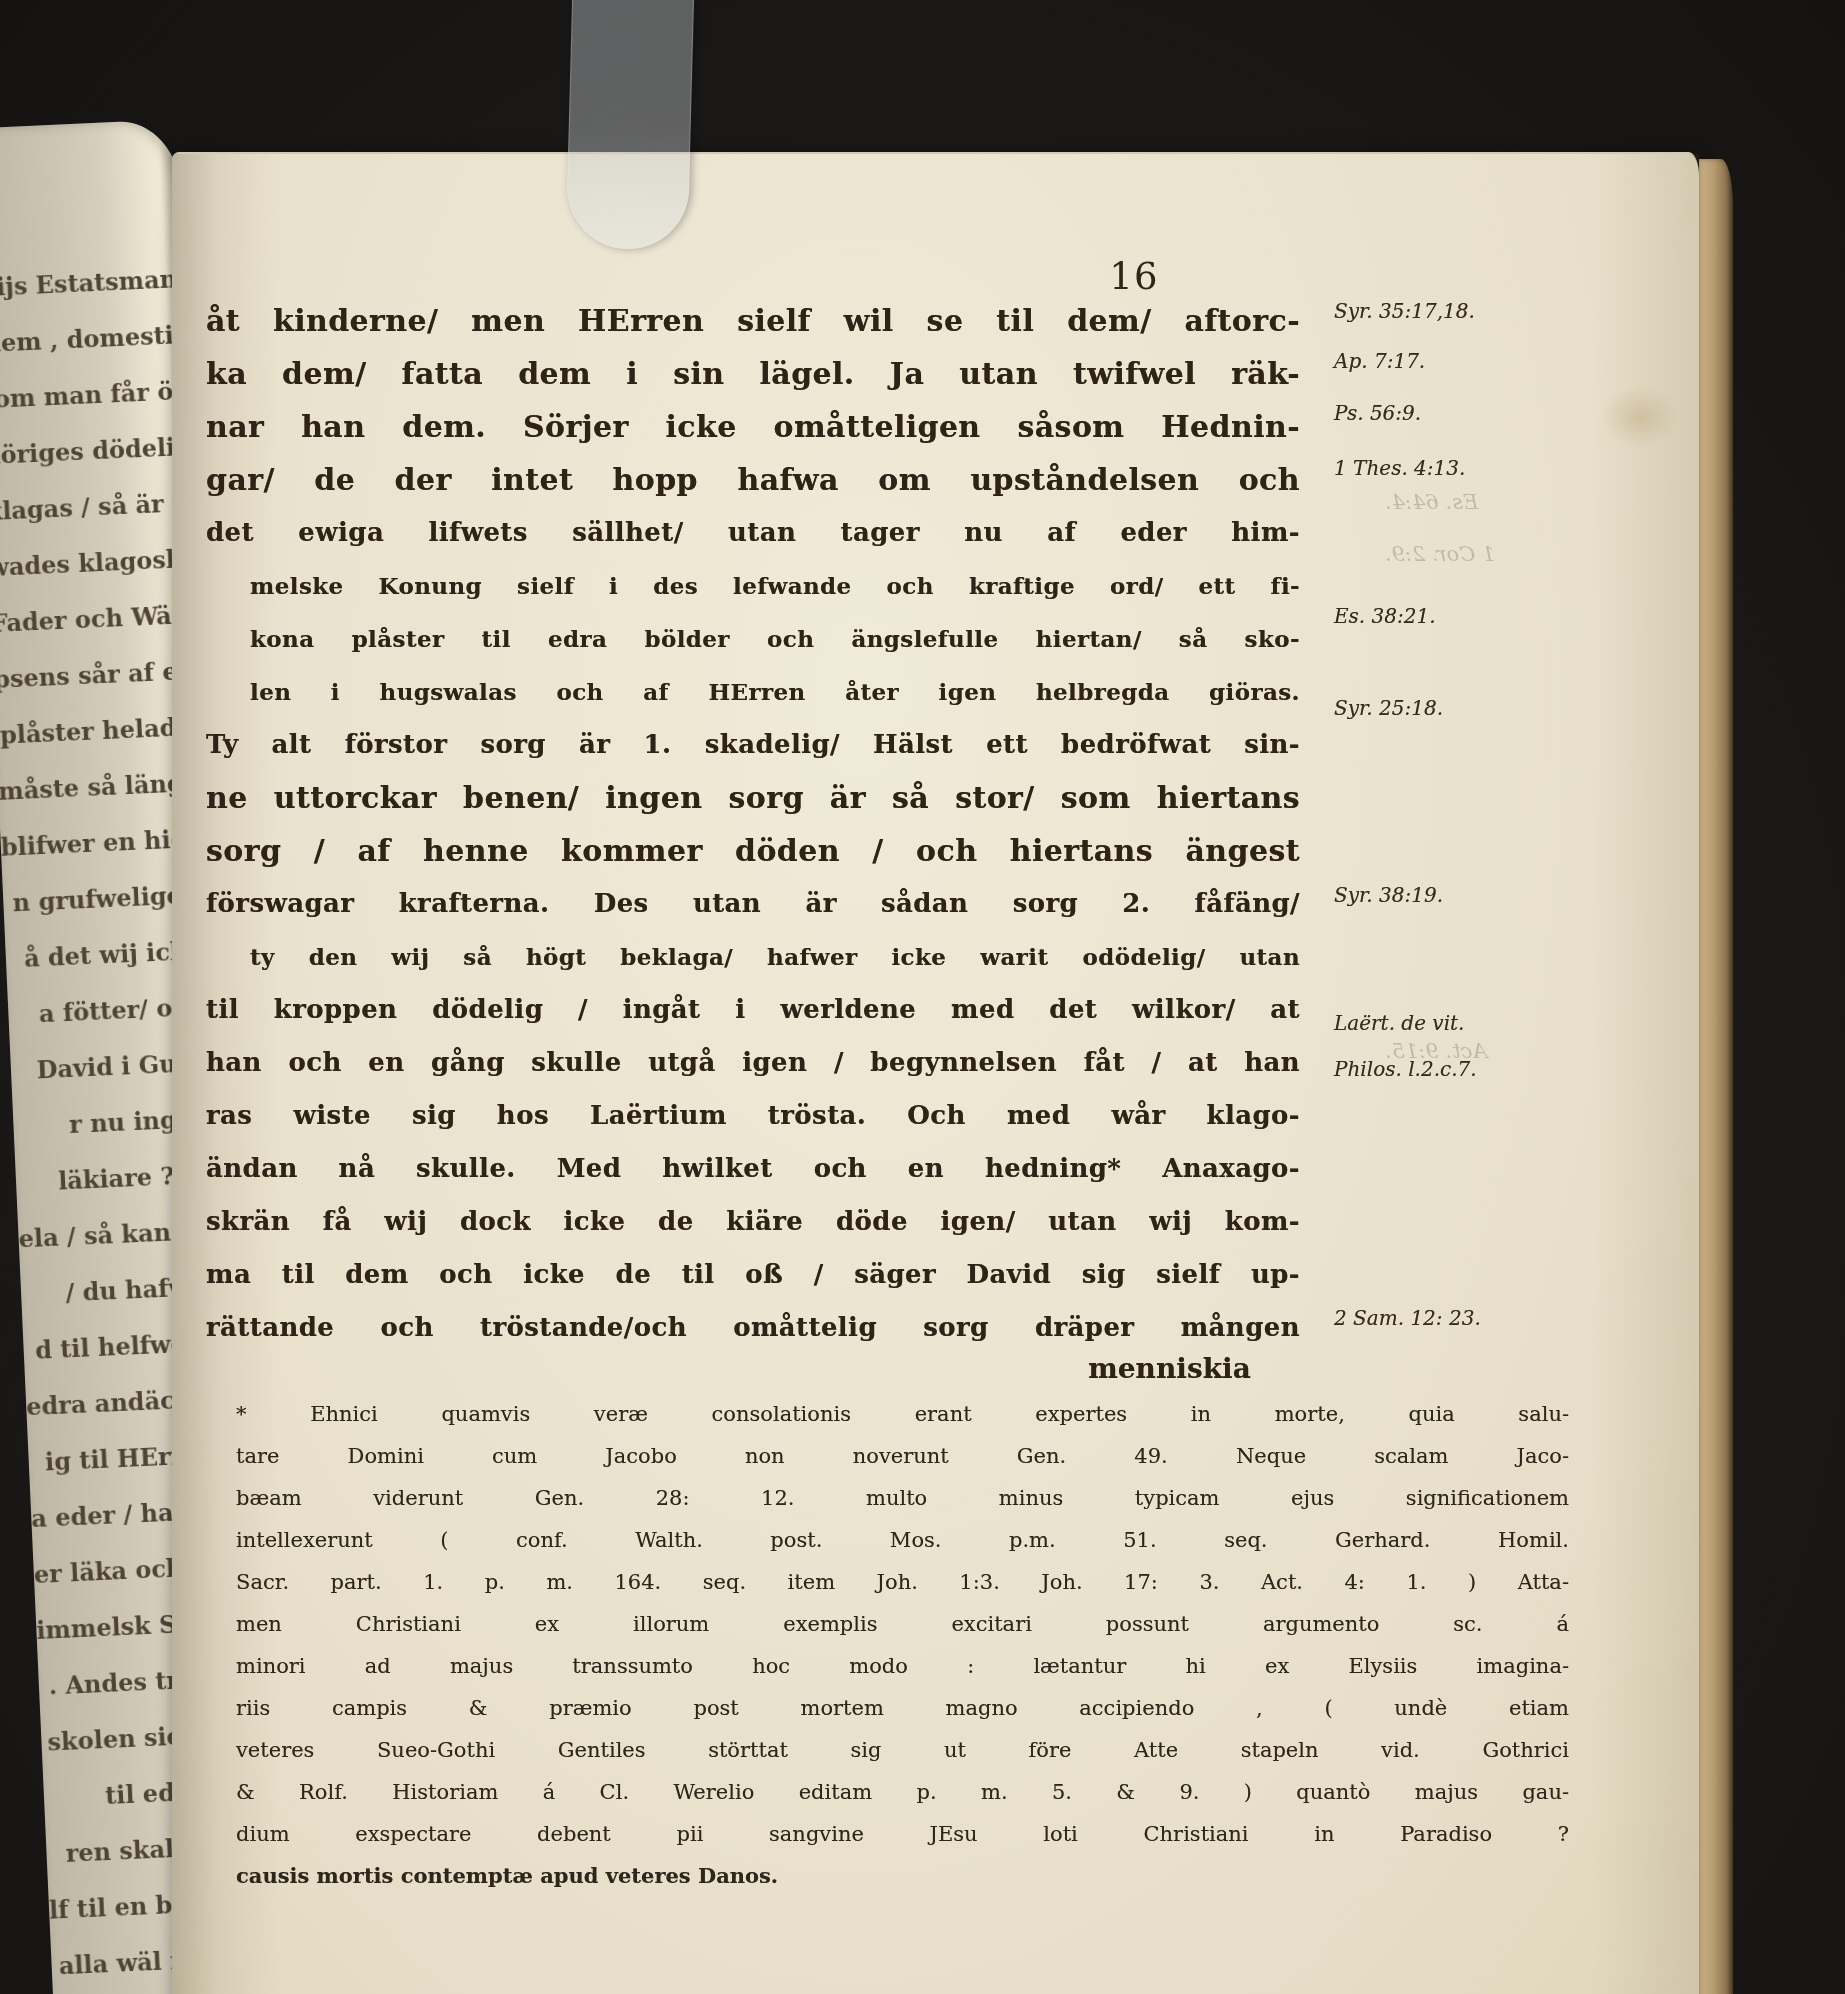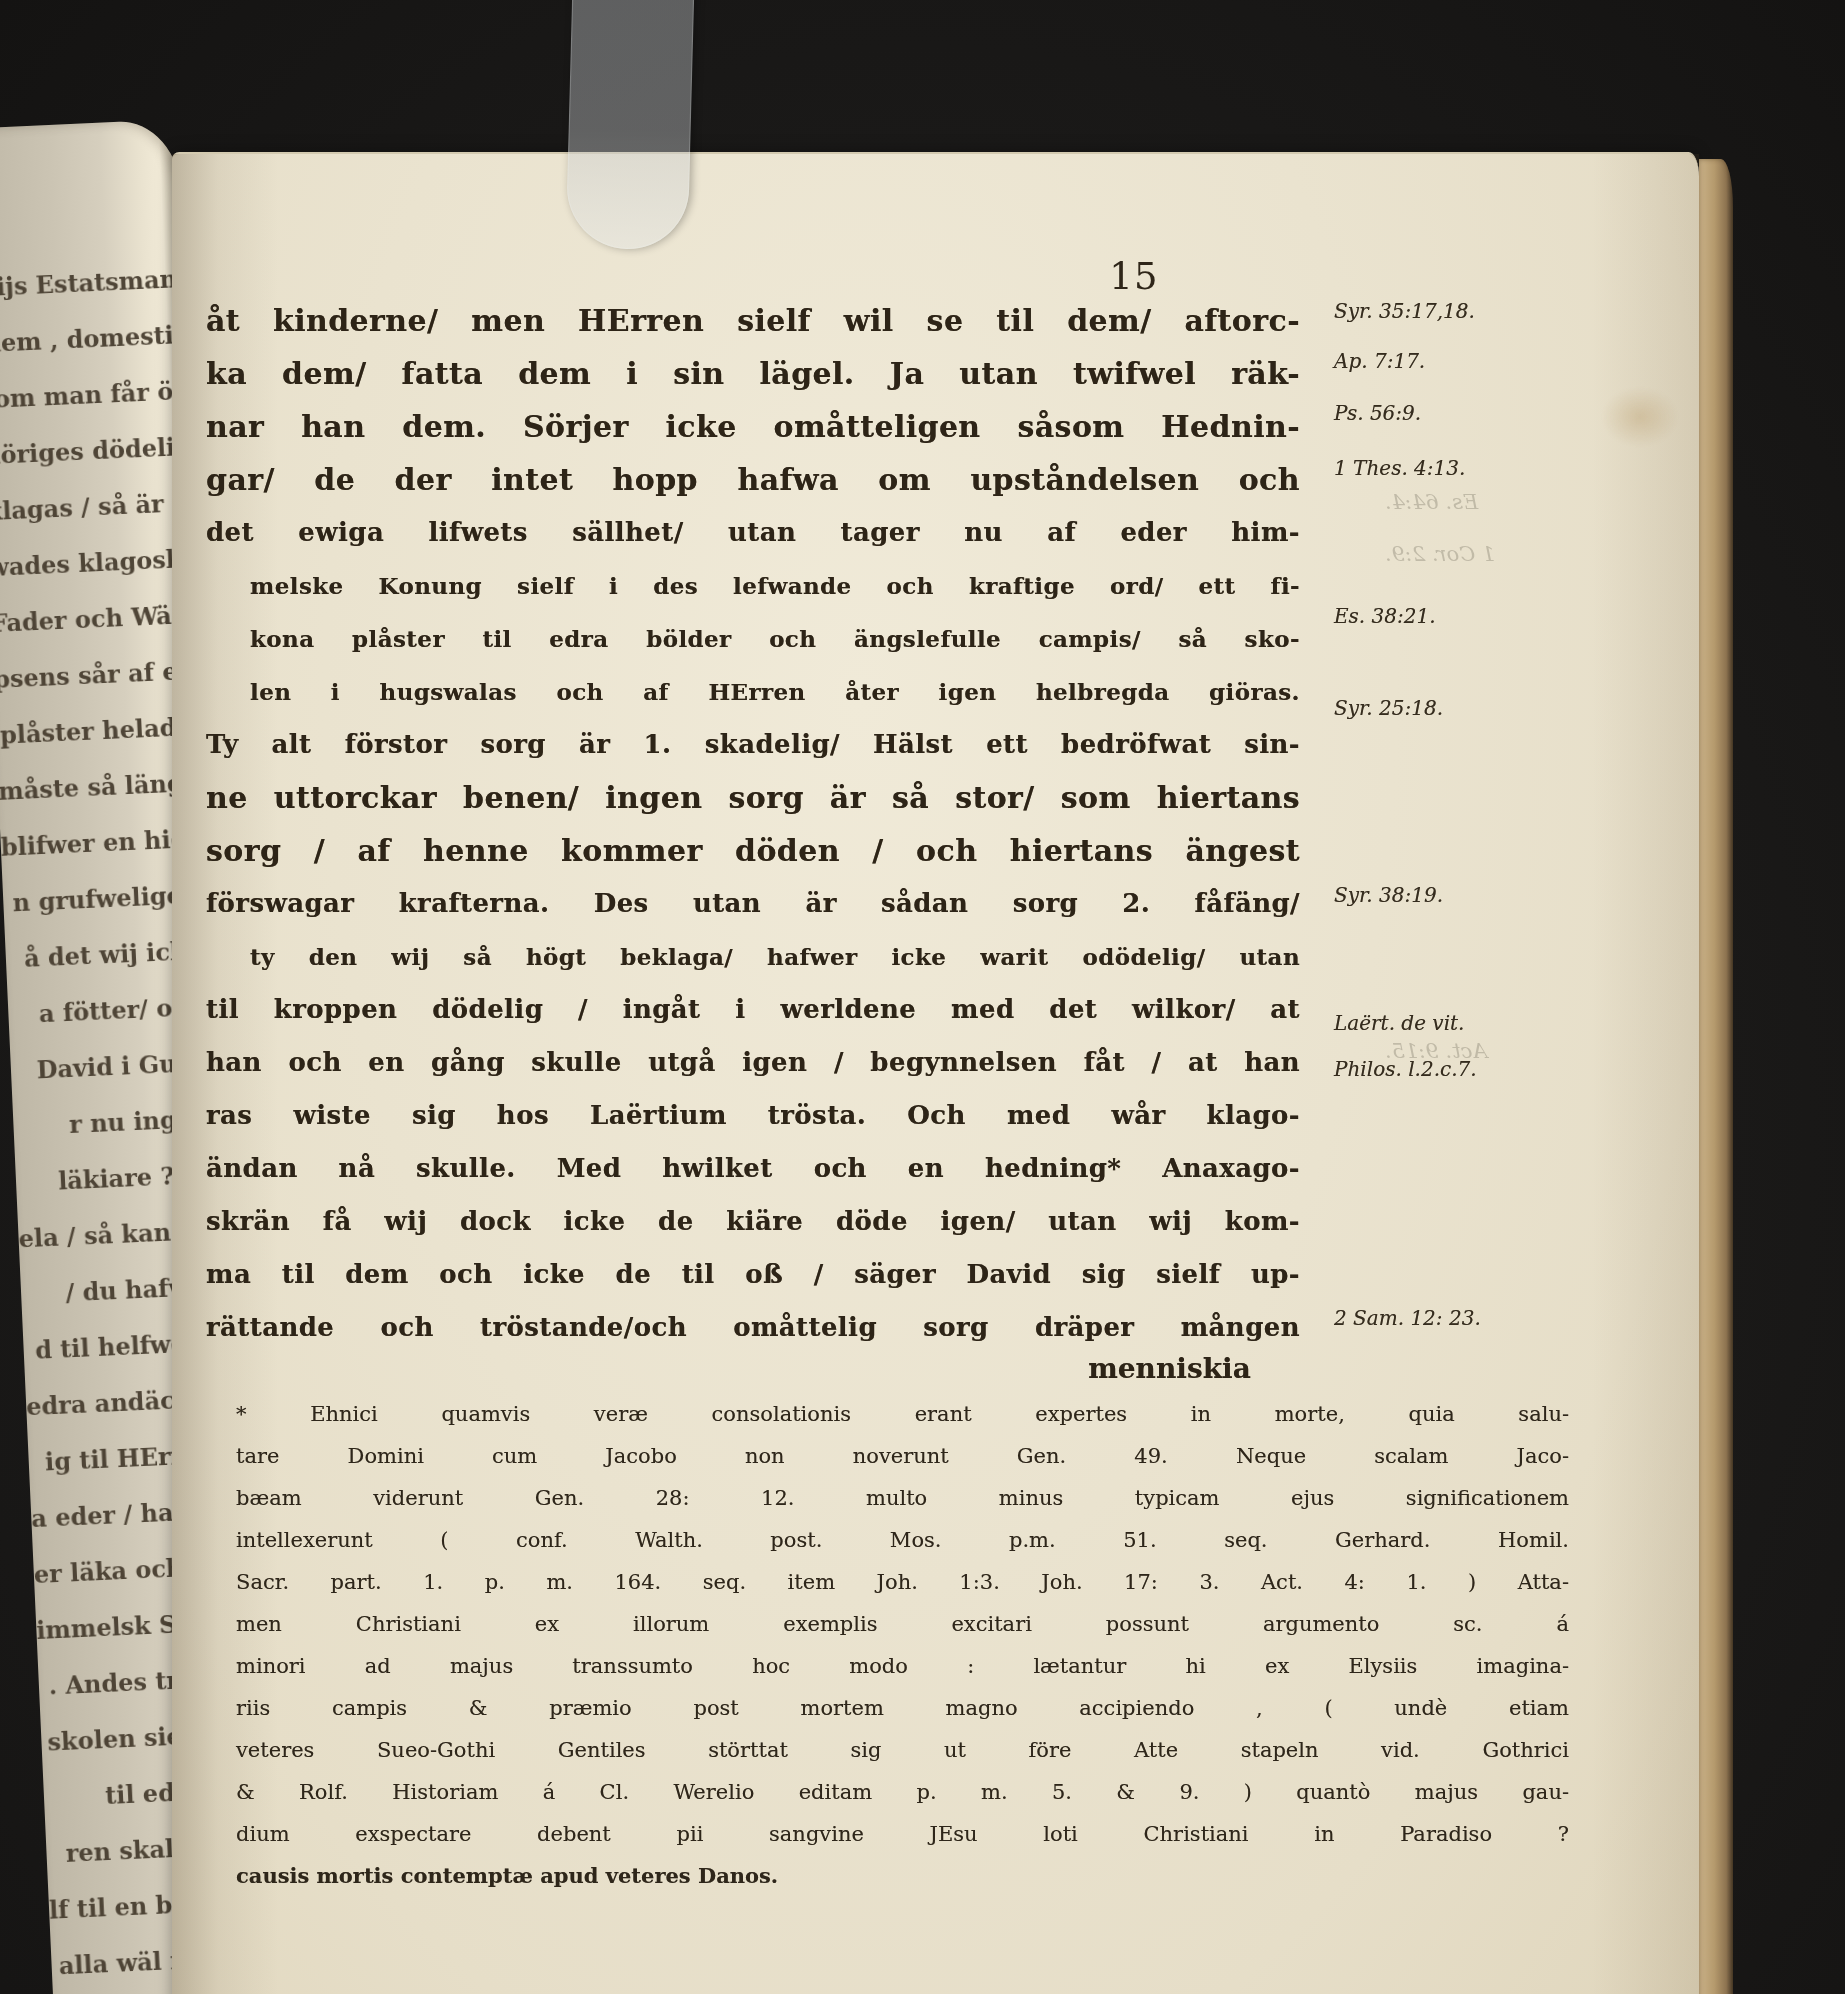--- a/index.html
+++ b/index.html
@@ -126,31 +126,31 @@
       <div>ren skal eder</div>
       <div>lf til en bedröf-</div>
       <div>alla wäl neder</div>
       <div>åt kin-</div>
     </div>
 </div>
 
 <div class="page-right">
   <div class="stain"></div>
 
-  <div class="pagenum">15</div>
+  <div class="pagenum">16</div>
 
   <div class="bodytext">
 
   <div class="bline lg">åt kinderne/ men HErren sielf wil se til dem/ aftorc-</div>
       <div class="bline lg">ka dem/ fatta dem i sin lägel. Ja utan twifwel räk-</div>
       <div class="bline lg">nar han dem. Sörjer icke omåtteligen såsom Hednin-</div>
       <div class="bline lg">gar/ de der intet hopp hafwa om upståndelsen och</div>
       <div class="bline md">det ewiga lifwets sällhet/ utan tager nu af eder him-</div>
       <div class="bline sm">melske Konung sielf i des lefwande och kraftige ord/ ett fi-</div>
-      <div class="bline sm">kona plåster til edra bölder och ängslefulle campis/ så sko-</div>
+      <div class="bline sm">kona plåster til edra bölder och ängslefulle hiertan/ så sko-</div>
       <div class="bline sm">len i hugswalas och af HErren åter igen helbregda giöras.</div>
       <div class="bline md">Ty alt förstor sorg är 1. skadelig/ Hälst ett bedröfwat sin-</div>
       <div class="bline lg">ne uttorckar benen/ ingen sorg är så stor/ som hiertans</div>
       <div class="bline lg">sorg / af henne kommer döden / och hiertans ängest</div>
       <div class="bline md">förswagar krafterna. Des utan är sådan sorg 2. fåfäng/</div>
       <div class="bline sm">ty den wij så högt beklaga/ hafwer icke warit odödelig/ utan</div>
       <div class="bline md">til kroppen dödelig / ingåt i werldene med det wilkor/ at</div>
       <div class="bline md">han och en gång skulle utgå igen / begynnelsen fåt / at han</div>
       <div class="bline md">ras wiste sig hos Laërtium trösta. Och med wår klago-</div>
       <div class="bline md">ändan nå skulle. Med hwilket och en hedning* Anaxago-</div>

